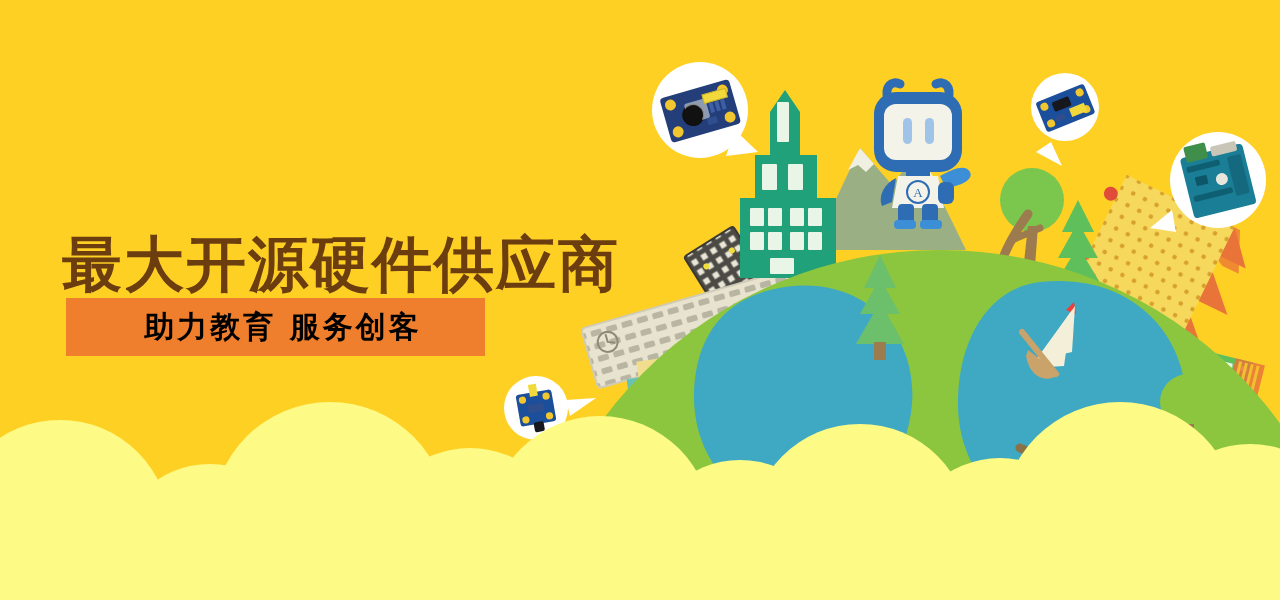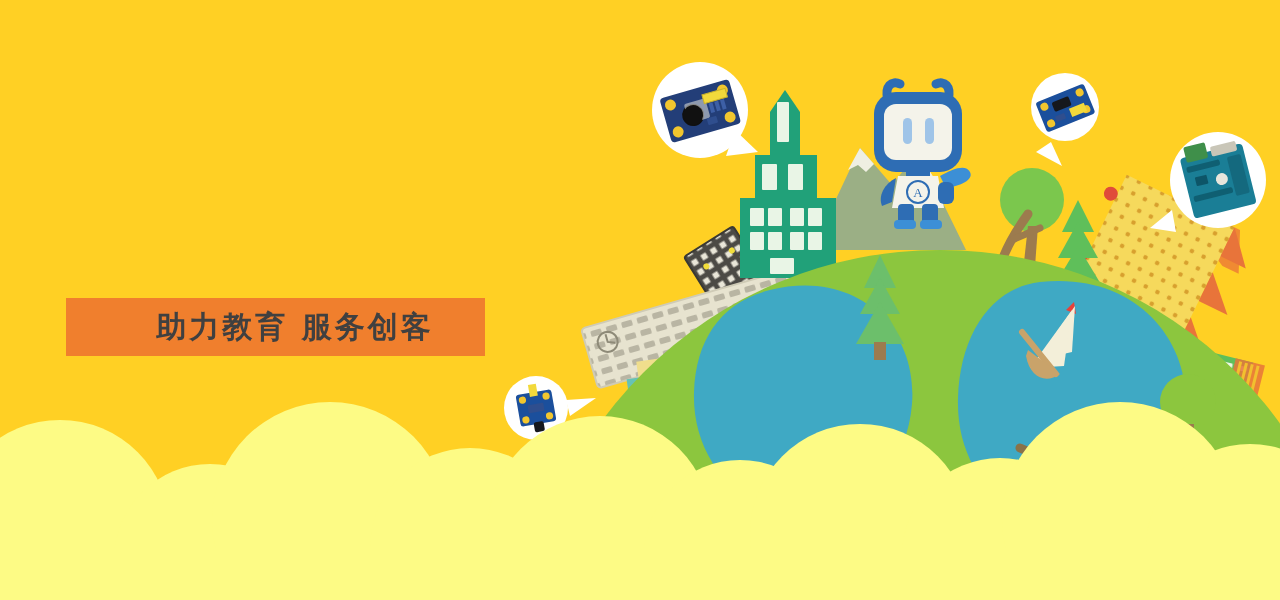--- a/index.html
+++ b/index.html
@@ -22,23 +22,22 @@
     color:#6B3D0F;letter-spacing:2px;white-space:nowrap;
     font-family:"DejaVu Sans","Liberation Sans",sans-serif;
   }
   #badge{
     position:absolute;left:66px;top:298px;width:419px;height:58px;
     background:#F07F2D;
   }
   #badge-text{
     position:absolute;left:0;top:0;width:434px;height:58px;
     display:flex;align-items:center;justify-content:center;
-    font-size:30px;font-weight:bold;color:#404040;letter-spacing:3px;
+    font-size:30px;font-weight:bold;color:#000000;letter-spacing:3px;
     font-family:"DejaVu Sans","Liberation Sans",sans-serif;
-    padding-left:12px;
   }
   svg{display:block;}
 </style>
 </head>
 <body>
 
 <div id="banner">
 
   <svg class="layer" viewBox="0 0 1280 600" width="1280" height="600" xmlns="http://www.w3.org/2000/svg">
 
@@ -335,18 +334,19 @@
       <circle cx="740" cy="556" r="96"></circle>
       <circle cx="860" cy="534" r="110"></circle>
       <circle cx="1000" cy="556" r="98"></circle>
       <circle cx="1120" cy="520" r="118"></circle>
       <circle cx="1250" cy="548" r="104"></circle>
       <rect x="0" y="548" width="1280" height="60"></rect>
     </g>
   </svg>
 
   <div id="copy">
+    <h1 id="headline">最大开源硬件供应商</h1>
     <div id="badge">
       <div id="badge-text">助力教育  服务创客</div>
     </div>
   </div>
 
 </div>
 
 </body></html>

